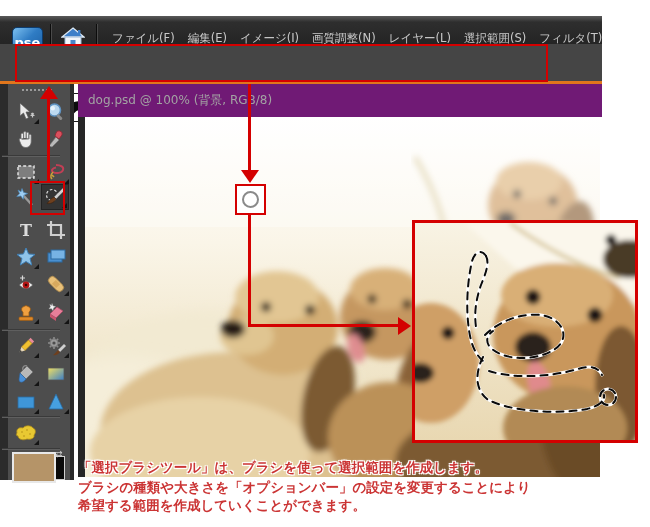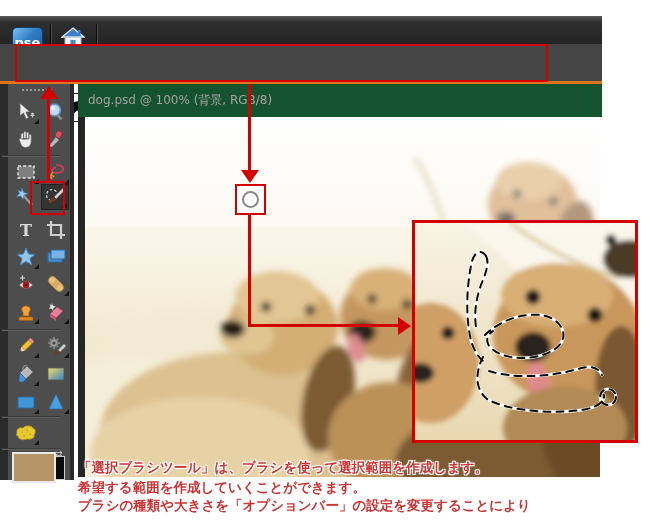--- a/index.html
+++ b/index.html
@@ -65,21 +65,21 @@
   #drag-dots{left:22px;top:89px;width:30px;height:0;border-top:2px dotted #9a9a9a;}
   .tool{position:absolute;width:28px;height:26px;display:flex;align-items:center;justify-content:center;}
   .tool.flyout:after{content:"";position:absolute;right:1px;bottom:1px;width:0;height:0;
     border-left:5px solid transparent;border-bottom:5px solid #141414;}
   .tb-sep{position:absolute;left:2px;width:58px;height:1px;background:#3a3a3a;border-bottom:1px solid #5f5f5f;}
   #tool-selbrush-cell{background:#343434;border:1px solid #232323;box-sizing:border-box;}
   #tool-red-box{left:30px;top:181px;width:35px;height:34px;}
   .tglyph{font-size:16px;font-weight:bold;color:#dcdcdc;font-family:"DejaVu Serif","Liberation Serif",serif;}
 
   
-  #doc-titlebar{left:78px;top:84px;width:524px;height:33px;background:#14532d;
+  #doc-titlebar{left:78px;top:84px;width:524px;height:33px;background:#701a75;
     color:#a3a3a3;font-size:12px;display:flex;align-items:center;padding-left:10px;box-sizing:border-box;}
   #canvas-left-border{left:78px;top:117px;width:7px;height:360px;background:#262626;}
   #canvas{left:85px;top:117px;width:515px;height:360px;overflow:hidden;z-index:10;}
 
   
   #inset{left:412px;top:220px;width:226px;height:223px;border:3px solid #d40000;
     box-sizing:border-box;z-index:40;overflow:hidden;background:#f2e9d4;}
 
   
   #caption{left:78px;top:460px;width:545px;z-index:60;color:#cb3434;font-weight:bold;
@@ -96,20 +96,30 @@
     <span>
       <svg width="24" height="22" viewBox="0 0 24 22">
         <polygon points="12,1 23,10 1,10" fill="#3d7fc9" stroke="#dce8f4" stroke-width="1.3"></polygon>
         <rect x="4" y="10" width="16" height="10" fill="#f2f6fb" stroke="#9db8d4" stroke-width="1"></rect>
         <rect x="9.5" y="13" width="5" height="7" fill="#4a86c8"></rect>
         <rect x="17" y="3" width="2.4" height="5" fill="#3d7fc9"></rect>
       </svg>
     </span>
   </div>
   <div class="mb-sep abs" style="left:96px"></div>
+  <div id="menu-items" class="abs">
+    <span class="menu-item">ファイル(F)</span>
+    <span class="menu-item">編集(E)</span>
+    <span class="menu-item">イメージ(I)</span>
+    <span class="menu-item">画質調整(N)</span>
+    <span class="menu-item">レイヤー(L)</span>
+    <span class="menu-item">選択範囲(S)</span>
+    <span class="menu-item">フィルタ(T)</span>
+
+  </div>
 </div>
 
 <div id="optionsbar" class="abs">
   <div id="overflow-arrow" class="abs"></div>
 
   <div class="sel-ico abs" style="left:19px">
     <svg width="17" height="17" viewBox="0 0 17 17">
       <rect x="0" y="0" width="17" height="17" fill="#3a3a3a" stroke="#292929"></rect>
       <rect x="2" y="2" width="9" height="9" fill="#8f8f8f" stroke="#c9c9c9" stroke-width="1"></rect>
       <rect x="6" y="6" width="9" height="9" fill="#6f6f6f" stroke="#bdbdbd" stroke-width="1"></rect>
@@ -448,15 +458,15 @@
 <div id="arrow-down" class="abs"></div>
 <div id="cursor-box" class="abs red-box">
   <div class="circ"></div>
 </div>
 <div class="abs red-line" style="left:248px;top:215px;width:3px;height:112px"></div>
 <div class="abs red-line" style="left:248px;top:324px;width:152px;height:3px"></div>
 <div id="arrow-right" class="abs"></div>
 
 <div id="caption" class="abs">
   <div class="halo">「選択ブラシツール」は、ブラシを使って選択範囲を作成します。</div>
+  <div>ブラシの種類や大きさを「オプションバー」の設定を変更することにより</div>
   <div>希望する範囲を作成していくことができます。</div>
-  <div>ブラシの種類や大きさを「オプションバー」の設定を変更することにより</div>
 </div>
 
 </body></html>

